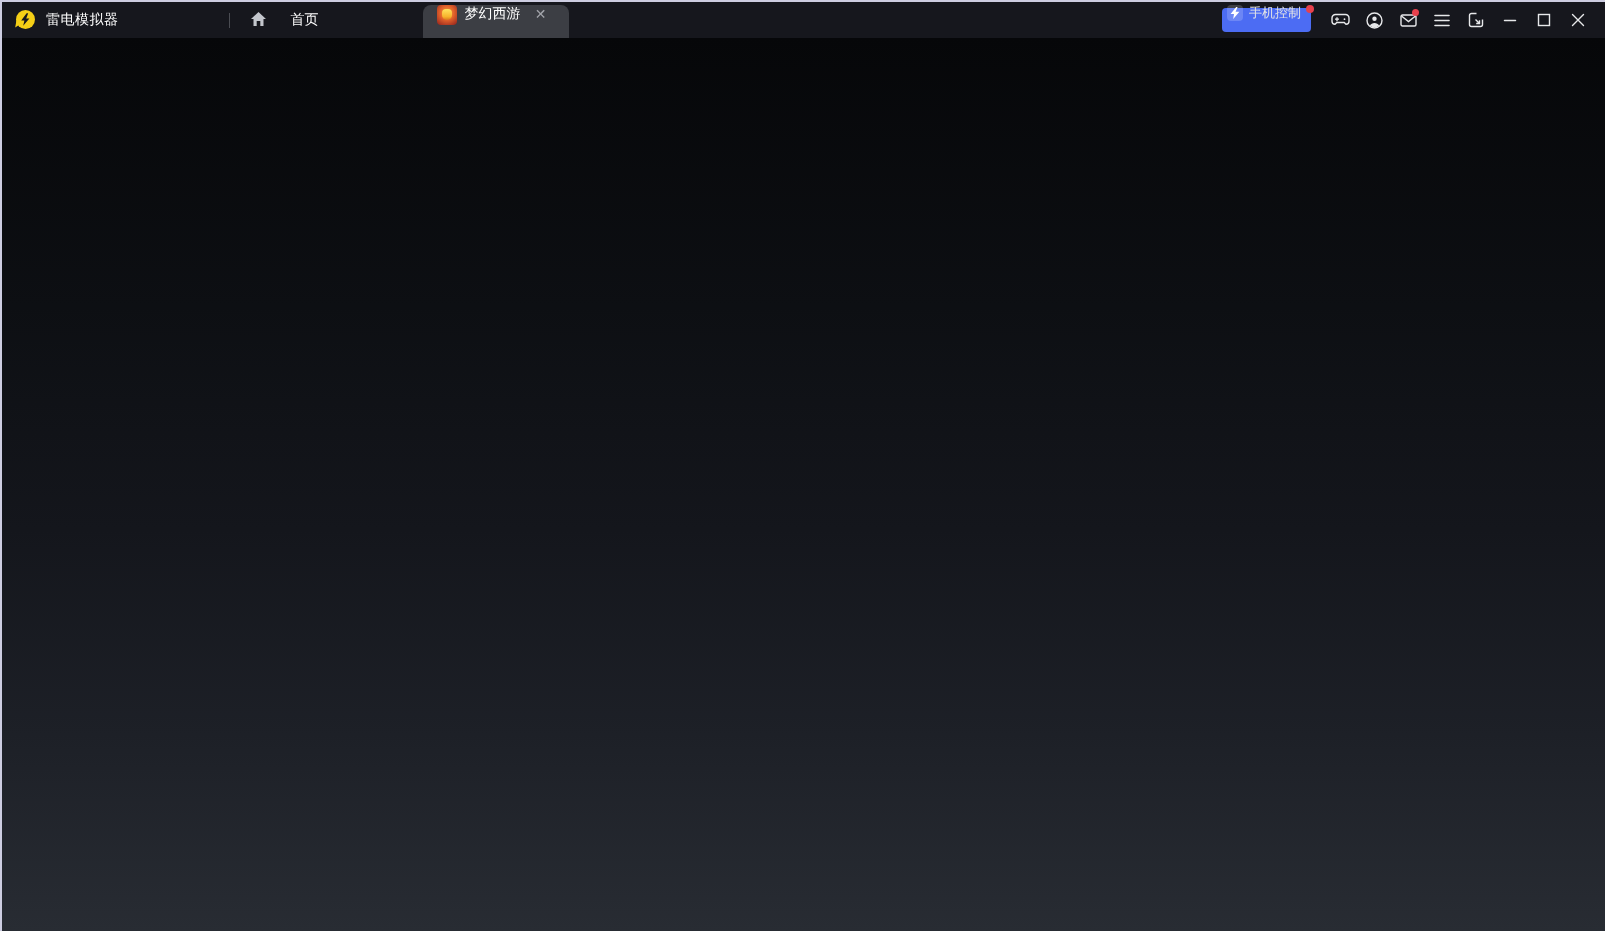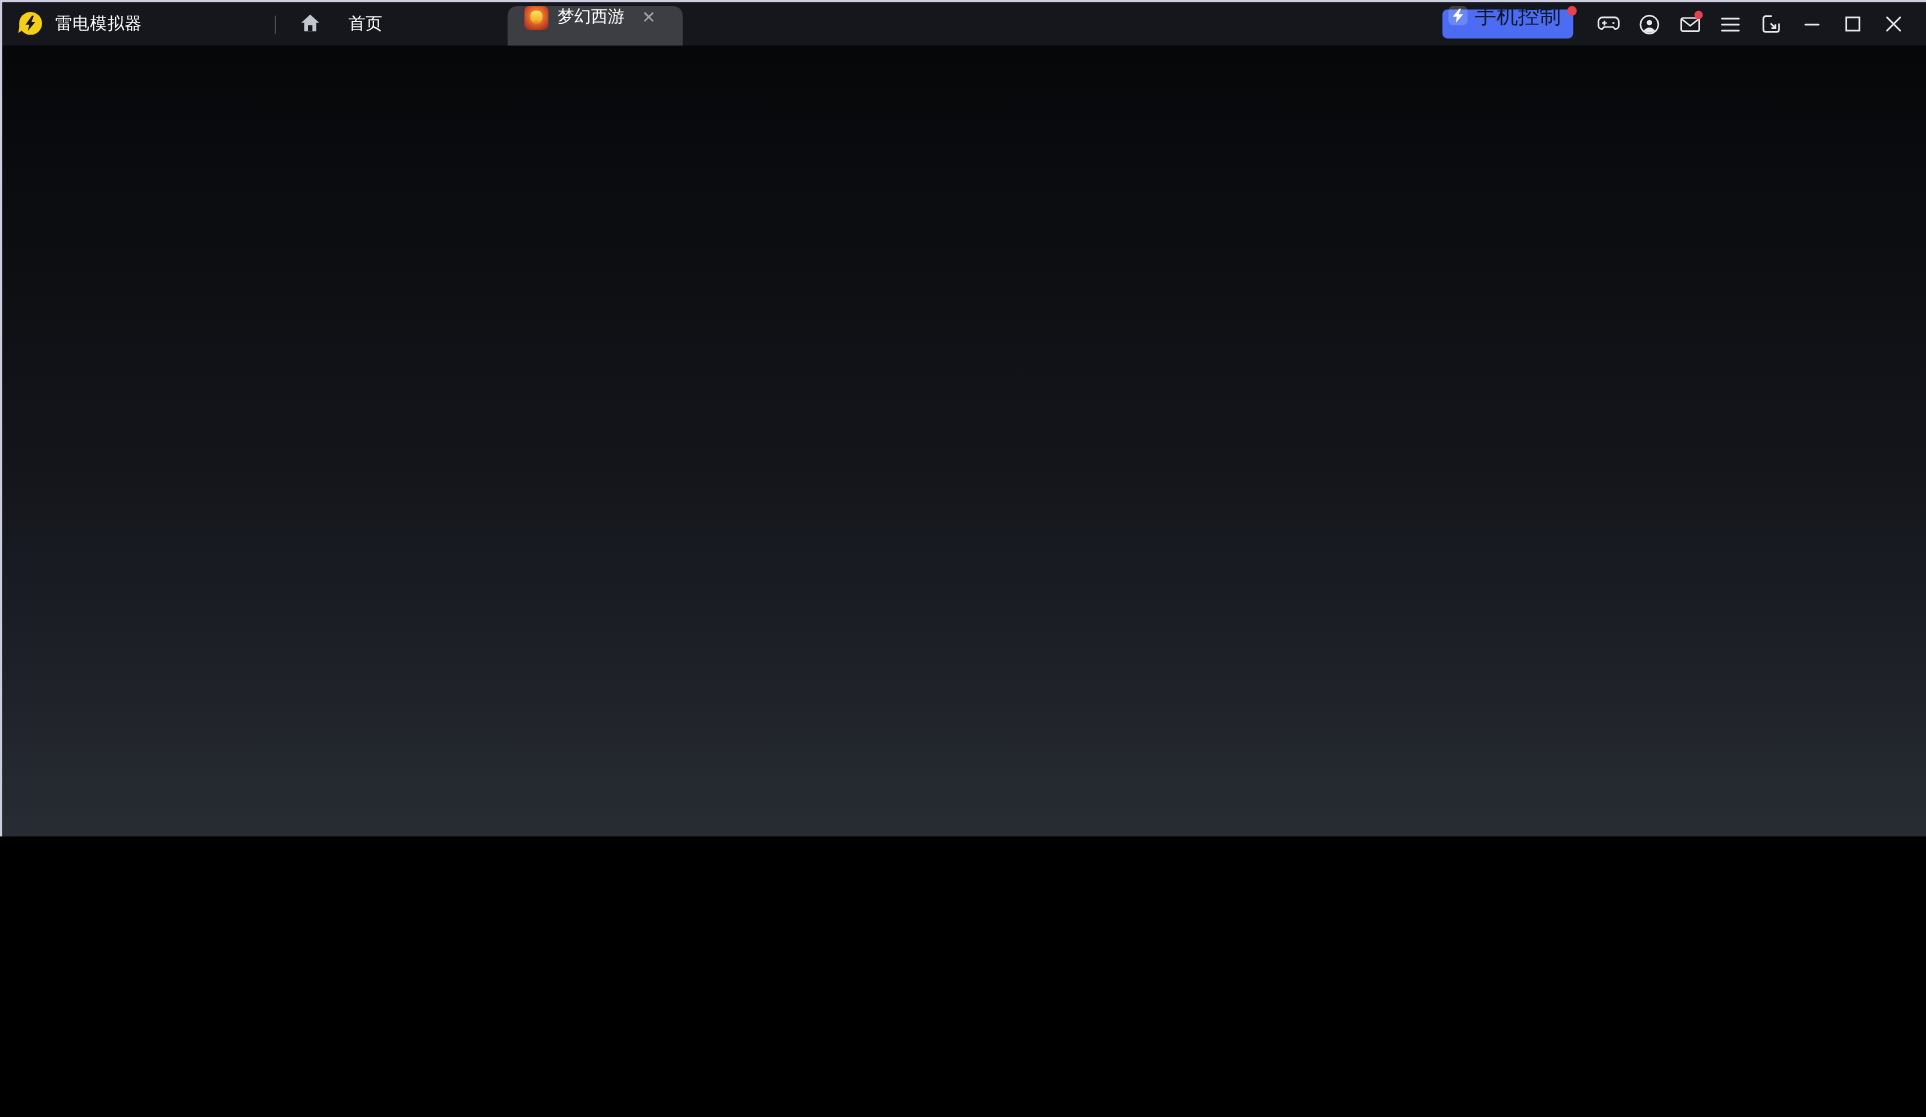--- a/index.html
+++ b/index.html
@@ -3,21 +3,21 @@
 <meta charset="utf-8">
 <style>
   * { box-sizing: border-box; margin: 0; padding: 0; }
   html, body {
     width: 1605px; height: 931px;
     overflow: hidden;
     font-family: "Liberation Sans", "DejaVu Sans", sans-serif;
     background: #000;
   }
   .window {
-    width: 1605px; height: 697px;
+    width: 1605px; height: 931px;
     border-top: 2px solid #cdcde1;
     border-left: 2px solid #cdcde1;
     display: flex; flex-direction: column;
     background: #000;
   }
   
   .titlebar {
     height: 36px; flex: 0 0 36px;
     background: #16171d;
     display: flex; align-items: center;
@@ -54,21 +54,21 @@
   }
   .tab-label { flex: 1 1 auto; white-space: nowrap; overflow: hidden; }
   .tab-close { color: #a2a4aa; font-size: 14px; line-height: 1; padding: 2px; cursor: pointer; }
   
   .tb-right { margin-left: auto; display: flex; align-items: center; gap: 0; padding-right: 10px; }
   .phone-control-btn {
     position: relative;
     display: flex; align-items: center; gap: 6px;
     height: 24px; padding: 0 10px 14px 5px;
     border-radius: 4px;
-    color: #0f172a; font-size: 18px;
+    color: #e5e5e5; font-size: 13px;
     cursor: pointer; border: none;
     margin-right: 12px;
   }
   .pc-bolt {
     width: 16px; height: 16px; border-radius: 4px;
     background: rgba(255,255,255,0.18);
     display: flex; align-items: center; justify-content: center;
   }
   .badge-dot {
     position: absolute; width: 8px; height: 8px; border-radius: 50%;

